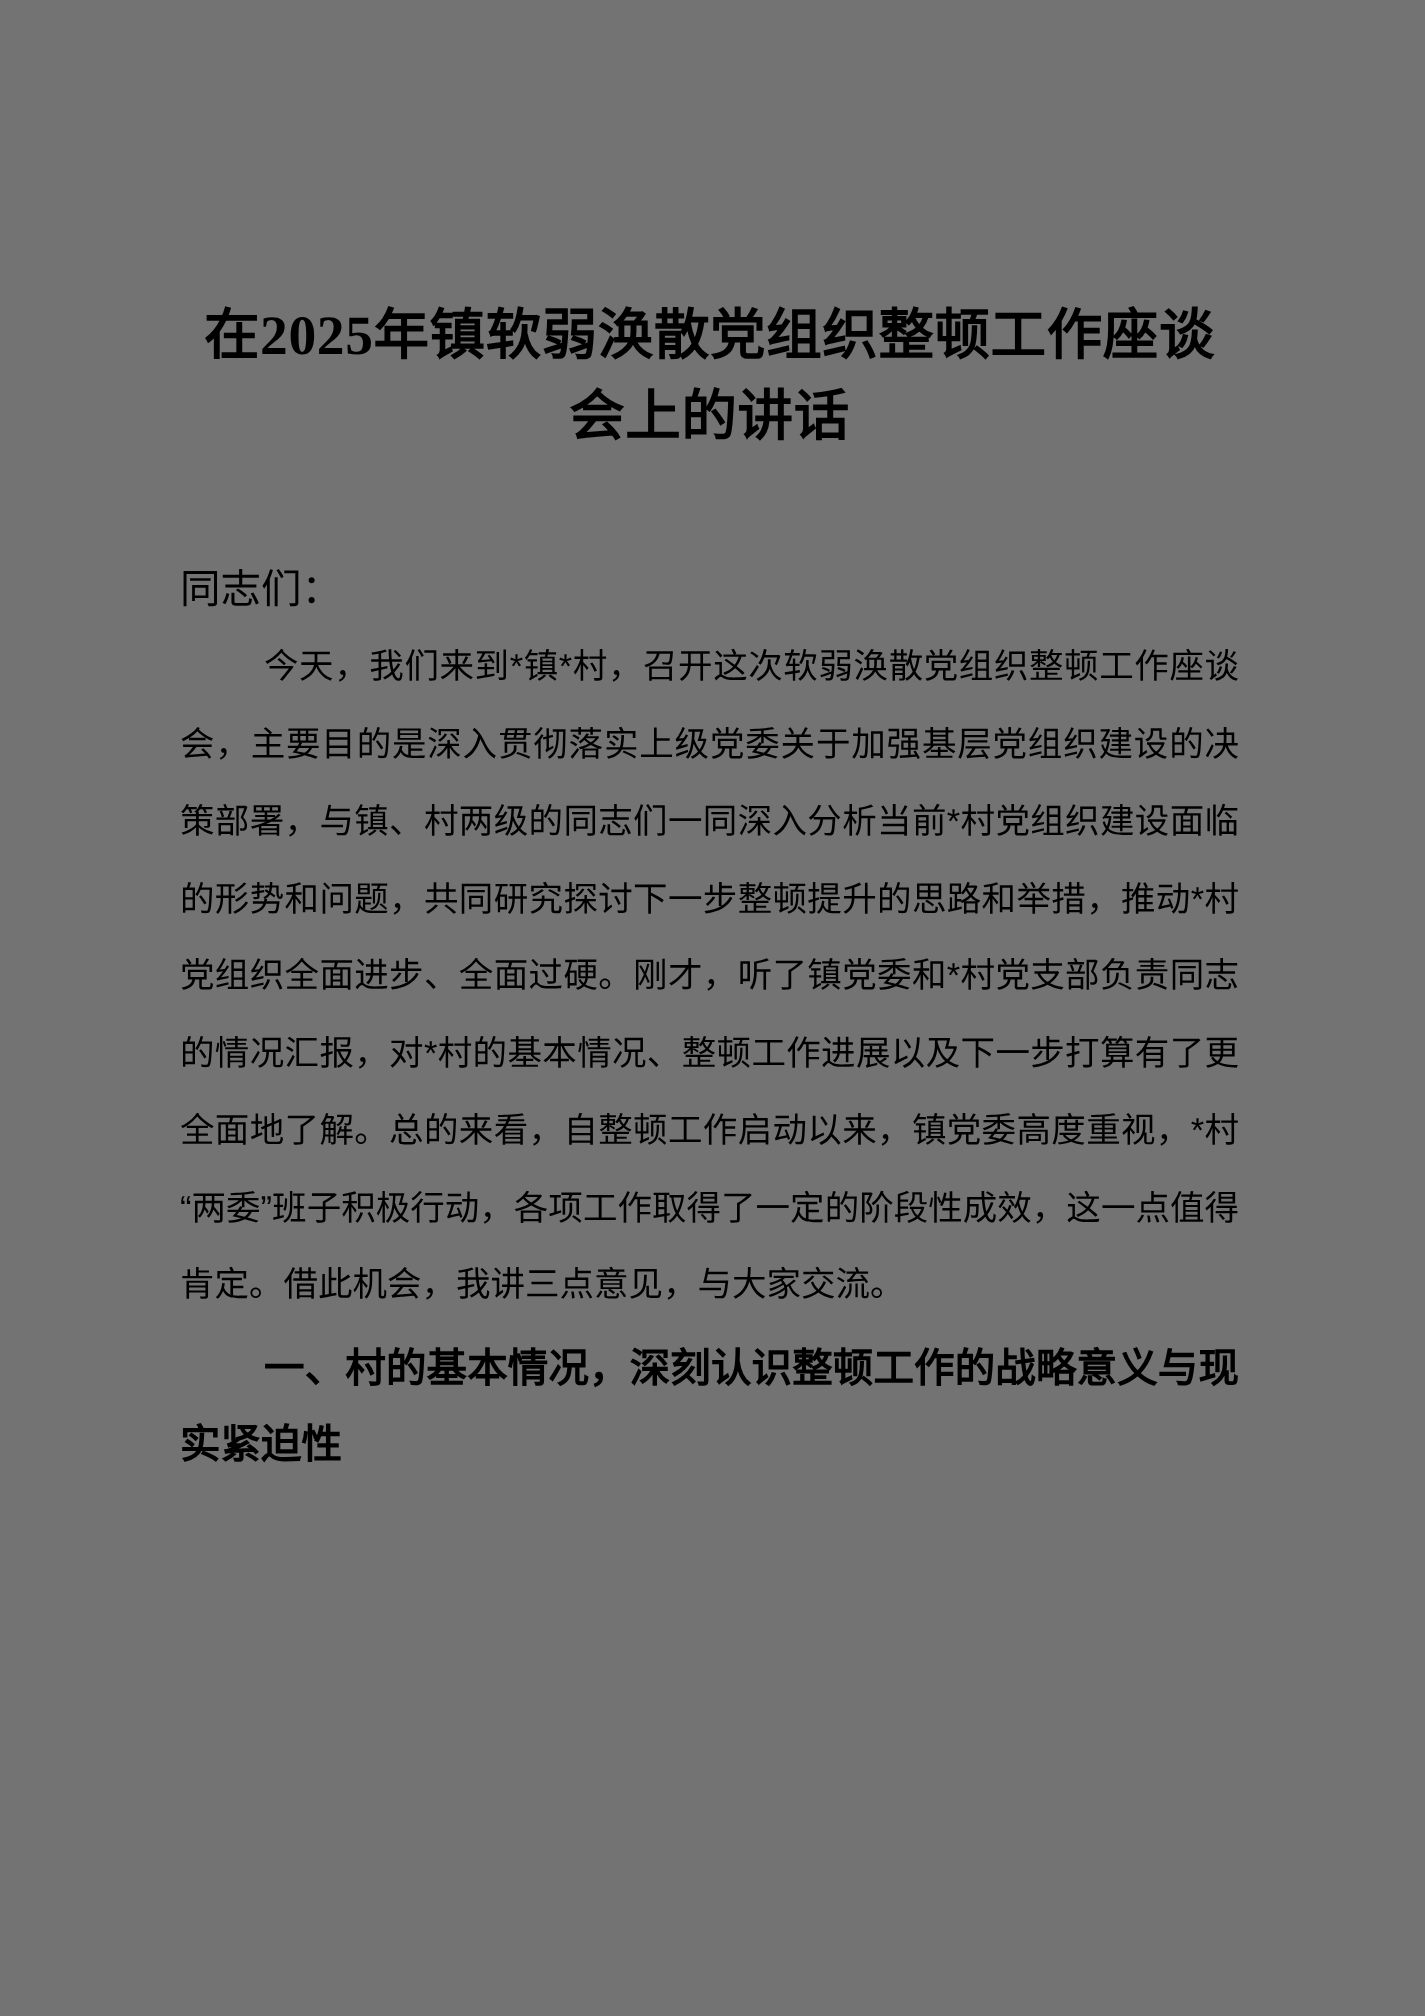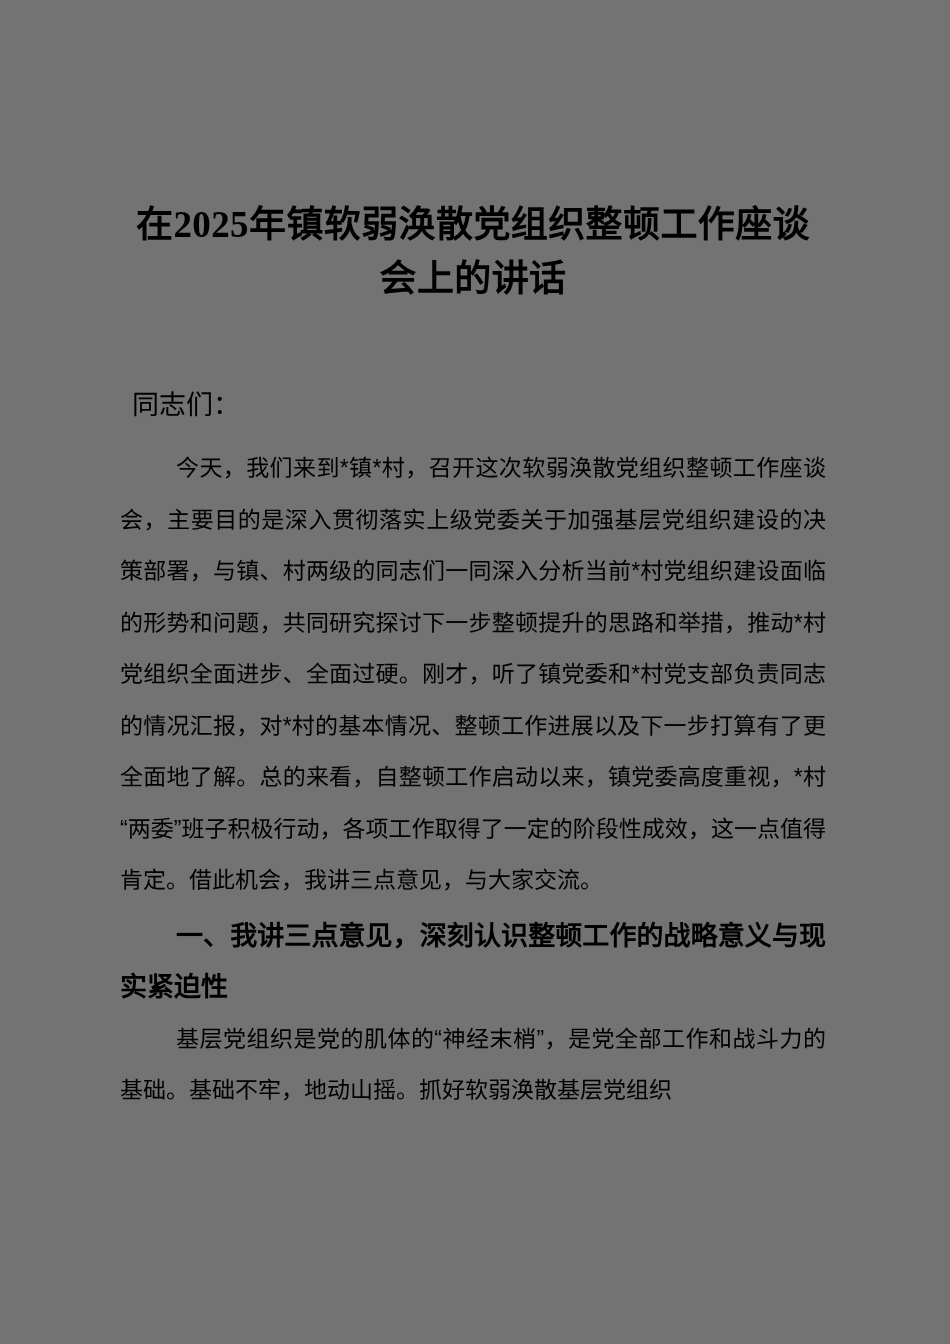--- a/index.html
+++ b/index.html
@@ -36,21 +36,21 @@
     padding-top: 198px;
     letter-spacing: 0.4px;
     white-space: normal;
   }
 
   .salutation {
     font-family: Liberation Sans, sans-serif;
     font-size: 27px;
     line-height: 51px;
     color: #000000;
-    margin: 12px;
+    margin: 0;
     padding-top: 62px;
     text-align: justify;
     text-justify: inter-character;
   }
 
   .body-par {
     font-family: "Liberation Sans", "DejaVu Sans", sans-serif;
     font-size: 23px;
     line-height: 51.5px;
     color: #000000;
@@ -85,18 +85,17 @@
   <div class="content">
 
     <h1 class="doc-title">在2025年镇软弱涣散党组织整顿工作座谈会上的讲话</h1>
 
     <p class="salutation">同志们：</p>
 
     <p class="body-par">今天，我们来到*镇*村，召开这次软弱涣散党组织整顿工作座谈会，主要目的是深入贯彻落实上级党委关于加强基层党组织建设的决策部署，与镇、村两级的同志们一同深入分析当前*村党组织建设面临的形势和问题，共同研究探讨下一步整顿提升的思路和举措，推动*村党组织全面进步、全面过硬。刚才，听了镇党委和*村党支部负责同志的情况汇报，对*村的基本情况、整顿工作进展以及下一步打算有了更全面地了解。总的来看，自整顿工作启动以来，镇党委高度重视，*村“两委”班子积极行动，各项工作取得了一定的阶段性成效，这一点值得肯定。借此机会，我讲三点意见，与大家交流。</p>
 
     <div class="spacer-line"></div>
 
-    <p class="section-heading">一、我讲三点意见，深刻认识整顿工作的战略意义与现实紧迫性</p>
+    <p class="section-heading">一、村的基本情况，深刻认识整顿工作的战略意义与现实紧迫性</p>
 
-    <p class="body-par">基层党组织是党的肌体的“神经末梢”，是党全部工作和战斗力的基础。基础不牢，地动山摇。抓好软弱涣散基层党组织</p>
 
   </div>
 </div>
 
 </body></html>

